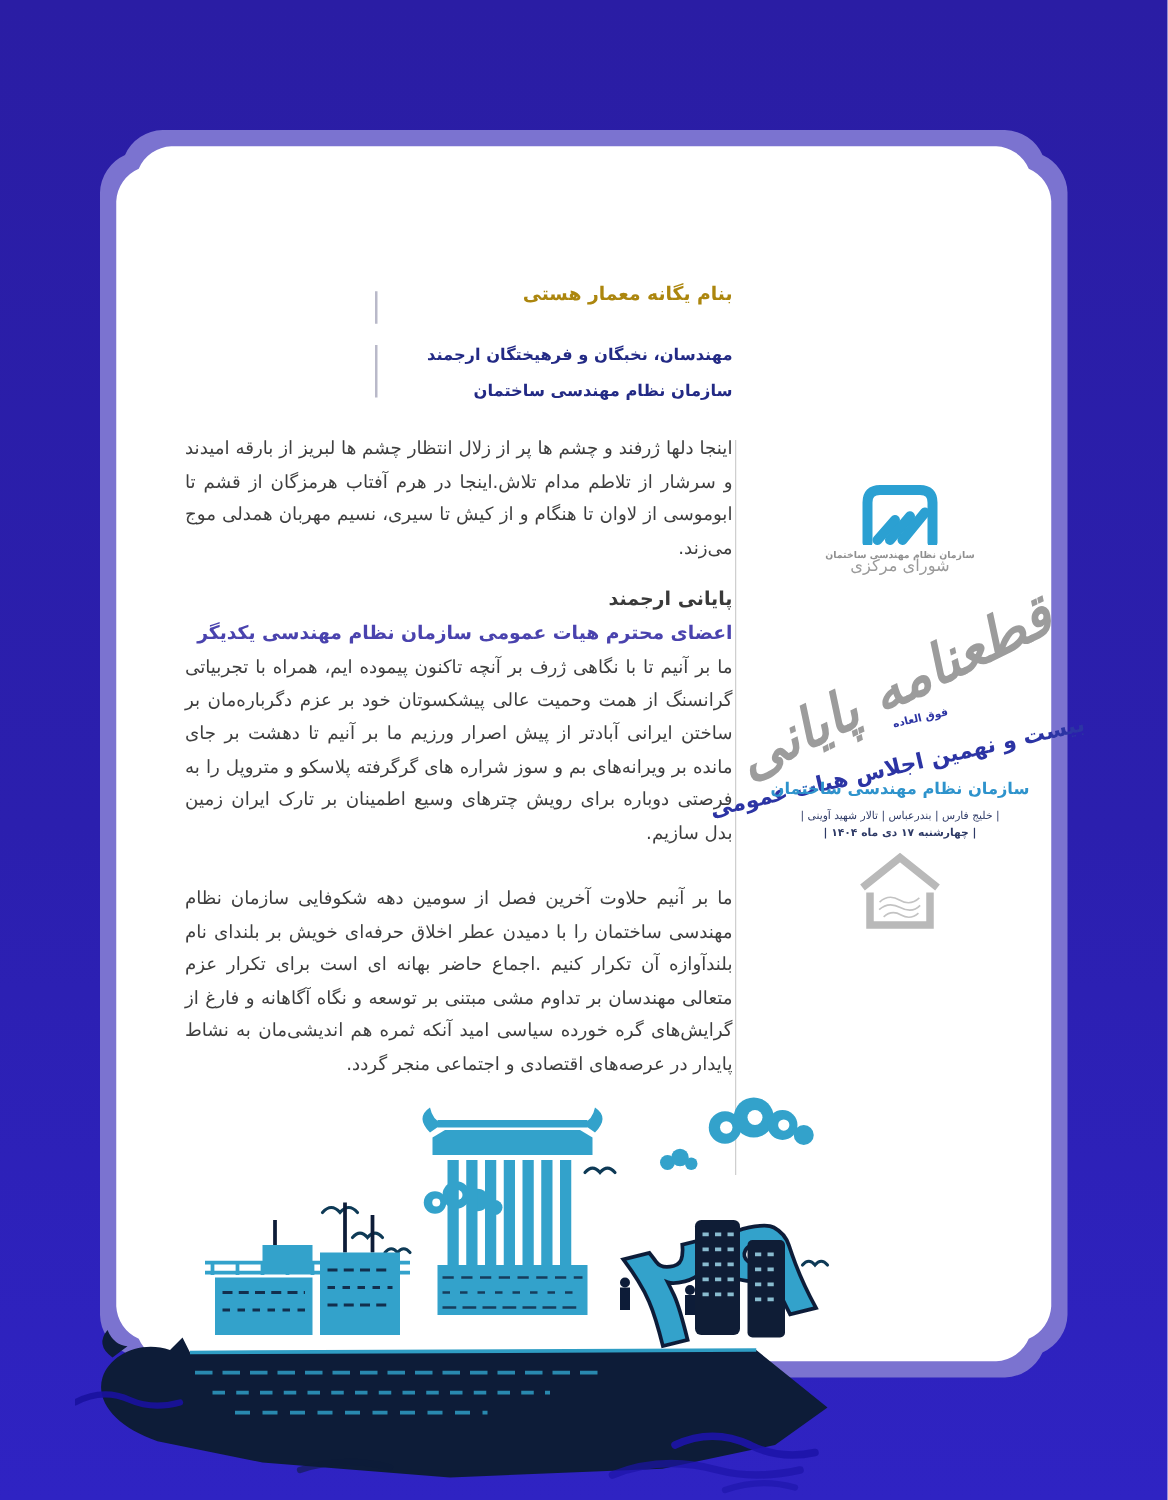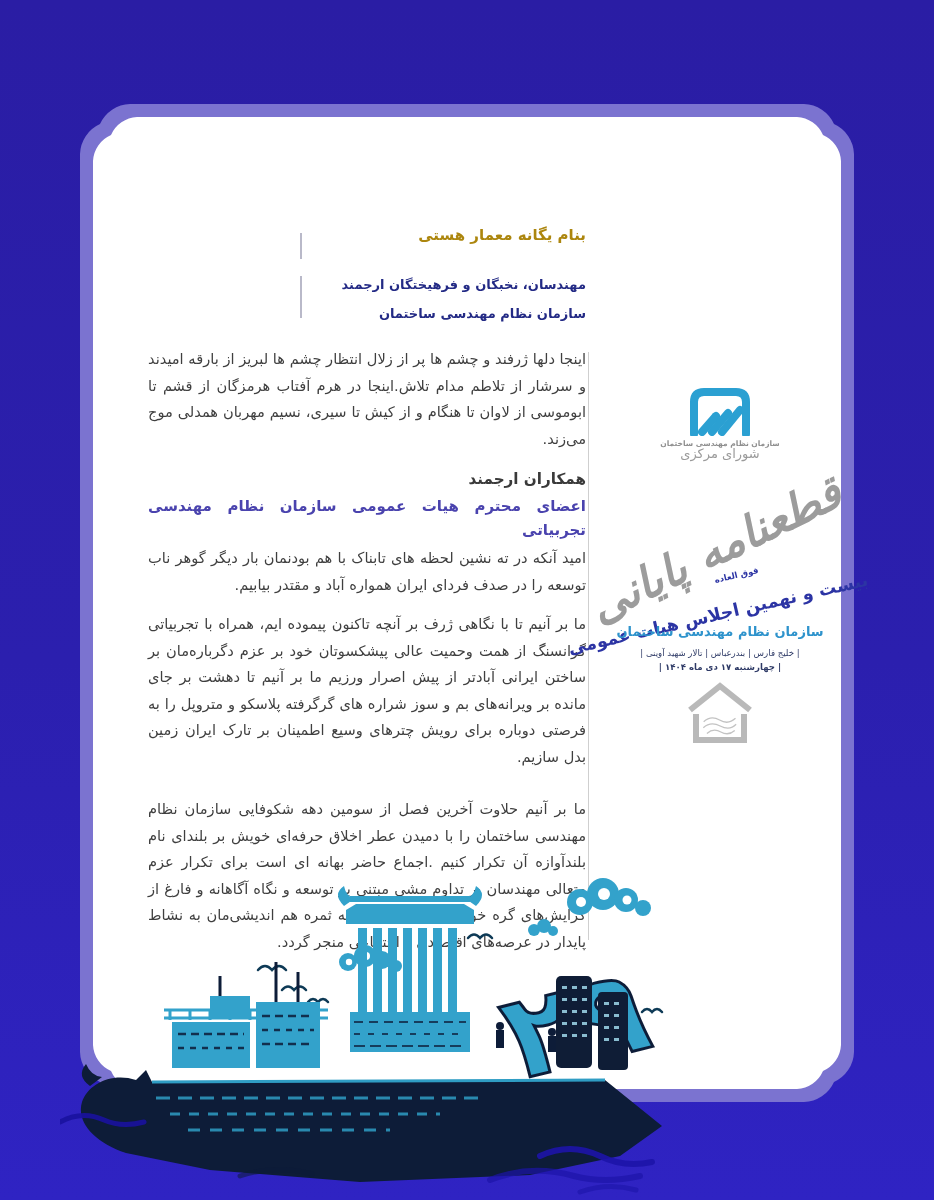--- a/index.html
+++ b/index.html
@@ -71,23 +71,22 @@
   <div class="addressee">
     <div>مهندسان، نخبگان و فرهیختگان ارجمند</div>
     <div>سازمان نظام مهندسی ساختمان</div>
   </div>
 
   <div>
     <p>اینجا دلها ژرفند و چشم ها پر از زلال انتظار چشم ها لبریز از بارقه امیدند و سرشار از تلاطم مدام تلاش.اینجا در هرم آفتاب هرمزگان از قشم تا ابوموسی از لاوان تا هنگام و از کیش تا سیری، نسیم مهربان همدلی موج می‌زند.</p>
   </div>
 
   <div>
-    <div class="sec-heading">همکاران ارجمند</div>
-    <div class="sec-subheading">اعضای محترم هیات عمومی سازمان نظام مهندسی تجربیاتی</div>
-    <p>امید آنکه در ته نشین لحظه های تابناک با هم بودنمان بار دیگر گوهر ناب توسعه را در صدف فردای ایران همواره آباد و مقتدر بیابیم.</p>
+    <div class="sec-heading">پایانی ارجمند</div>
+    <div class="sec-subheading">اعضای محترم هیات عمومی سازمان نظام مهندسی یکدیگر</div>
     <p>ما بر آنیم تا با نگاهی ژرف بر آنچه تاکنون پیموده ایم، همراه با تجربیاتی گرانسنگ از همت وحمیت عالی پیشکسوتان خود بر عزم دگرباره‌مان بر ساختن ایرانی آبادتر از پیش اصرار ورزیم ما بر آنیم تا دهشت بر جای مانده بر ویرانه‌های بم و سوز شراره های گرگرفته پلاسکو و متروپل را به فرصتی دوباره برای رویش چترهای وسیع اطمینان بر تارک ایران زمین بدل سازیم.</p>
   </div>
 
   <div class="closing-section">
     <p>ما بر آنیم حلاوت آخرین فصل از سومین دهه شکوفایی سازمان نظام مهندسی ساختمان را با دمیدن عطر اخلاق حرفه‌ای خویش بر بلندای نام بلندآوازه آن تکرار کنیم .اجماع حاضر بهانه ای است برای تکرار عزم متعالی مهندسان بر تداوم مشی مبتنی بر توسعه و نگاه آگاهانه و فارغ از گرایش‌های گره خورده سیاسی امید آنکه ثمره هم اندیشی‌مان به نشاط پایدار در عرصه‌های اقتصادی و اجتماعی منجر گردد.</p>
   </div>
 </div>
 
 <div class="sidebar">
   <div class="logo-block">

